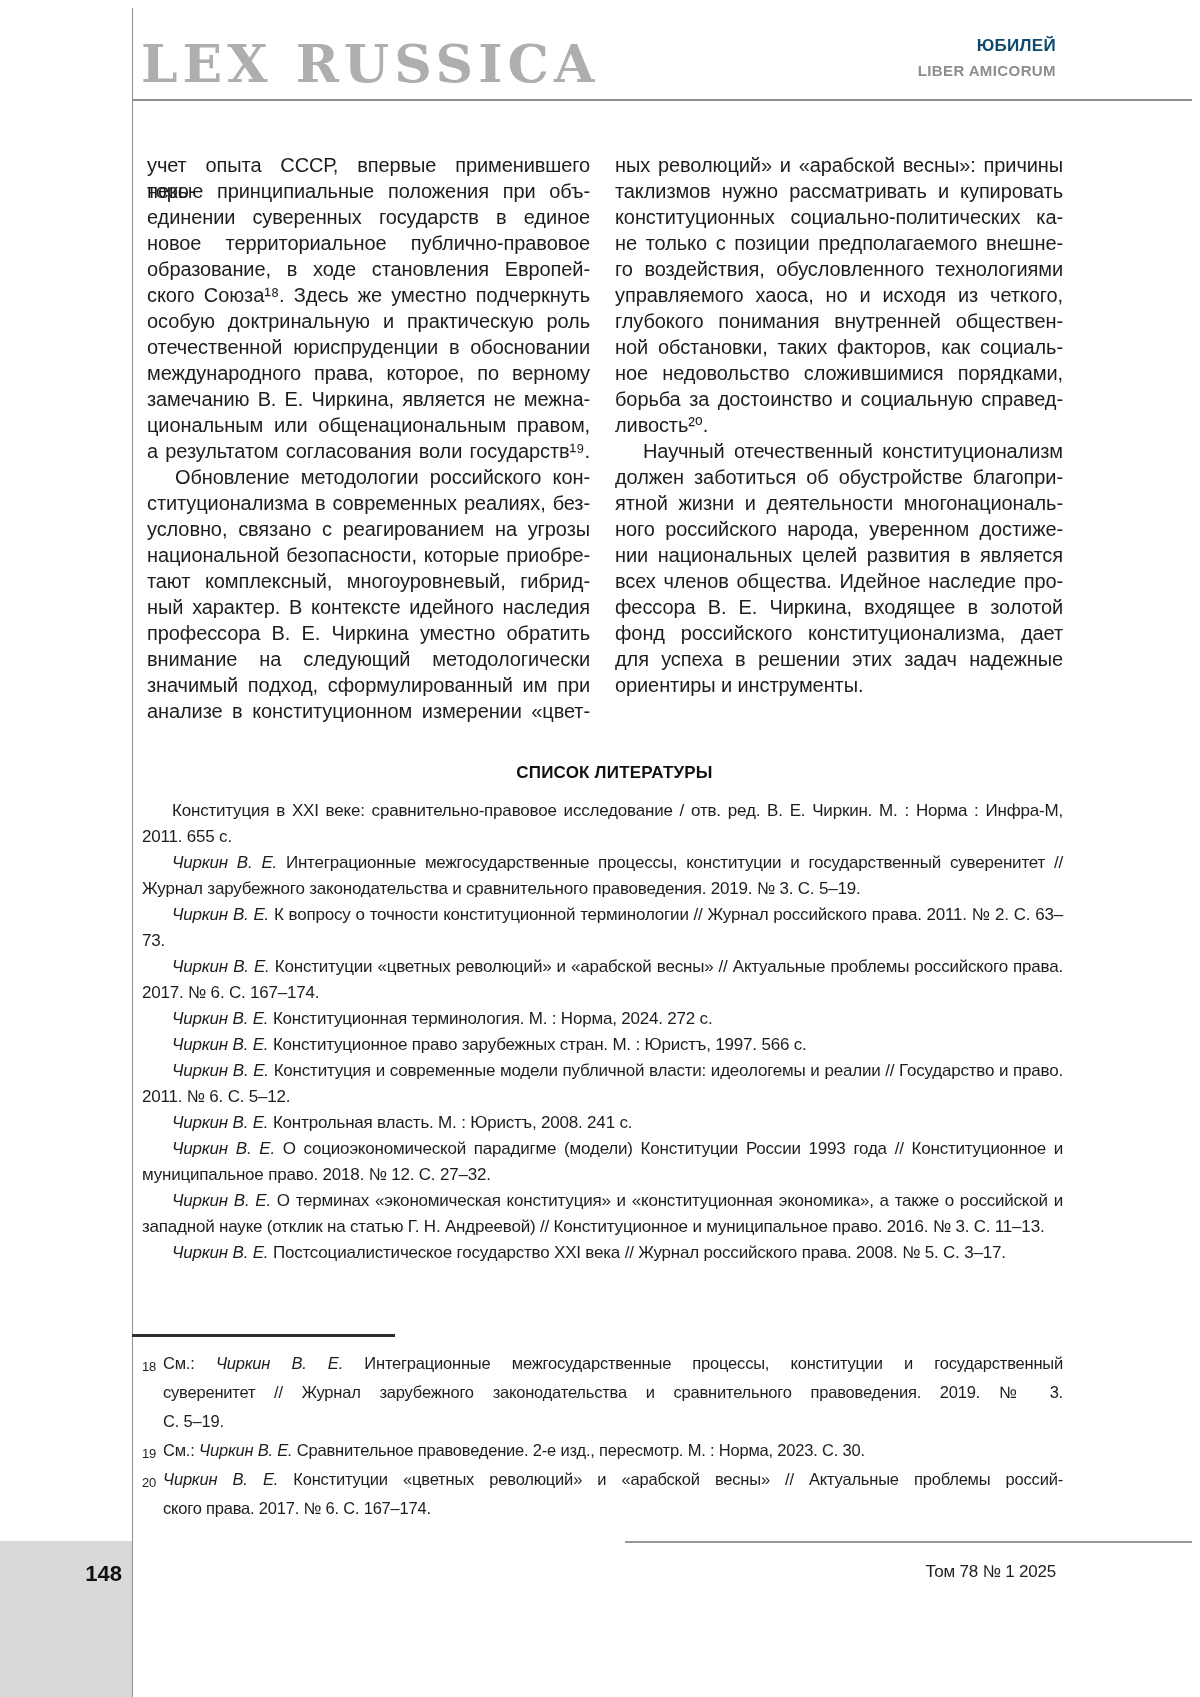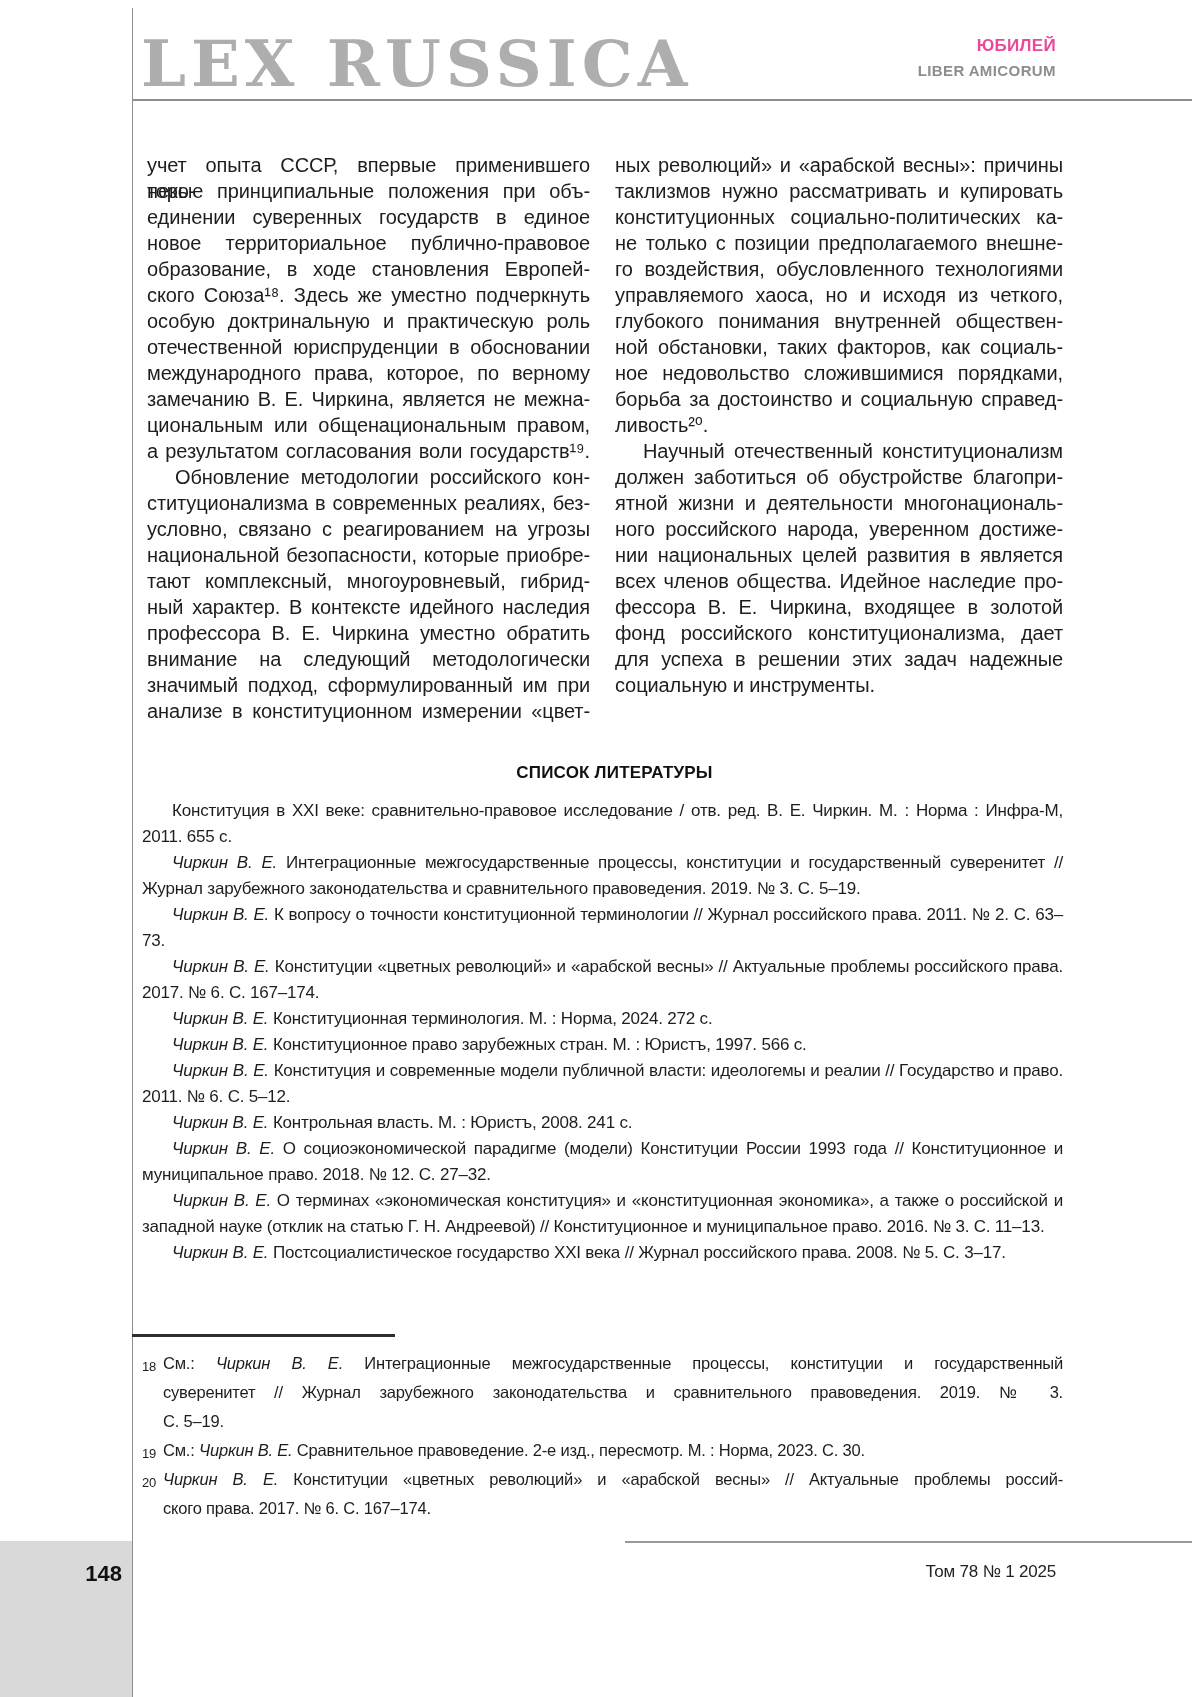--- a/index.html
+++ b/index.html
@@ -4,23 +4,23 @@
 <style>
   :root{
     --text:#1d1d1d; --rule:#8f8f8f; --logo:#aeaeae; --strip:#d9d9d9; --sub:#8d8d8d;
   }
   html,body{margin:0;padding:0;background:#ffffff;}
   .page{position:relative;width:1200px;height:1697px;background:#fff;overflow:hidden;
         font-family:"Liberation Sans","DejaVu Sans",sans-serif;color:var(--text);}
   .v-rule{position:absolute;left:132px;top:8px;width:1px;height:1689px;background:var(--rule);}
   
   .logo{position:absolute;left:141px;top:34px;font-family:"DejaVu Serif",serif;font-weight:700;
-        font-size:64px;line-height:60px;color:var(--logo);letter-spacing:5px;}
+        font-size:52px;line-height:60px;color:var(--logo);letter-spacing:5px;}
   .rubric{position:absolute;right:144px;top:36px;text-align:right;}
-  .rubric-title{font-size:17px;font-weight:700;color:#ec4899;letter-spacing:.3px;}
+  .rubric-title{font-size:17px;font-weight:700;color:#0c4a6e;letter-spacing:.3px;}
   .rubric-sub{font-size:15px;font-weight:700;color:var(--sub);letter-spacing:.4px;margin-top:6px;}
   .header-rule{position:absolute;left:132px;top:99px;width:1060px;height:2px;background:var(--rule);}
   
   main{position:absolute;left:147px;top:152px;width:916px;height:580px;}
   .col{position:absolute;top:0;font-size:20px;line-height:26px;letter-spacing:-0.1px;}
   .col-left{left:0;width:443px;}
   .col-right{left:468px;width:448px;}
   .line{text-align:justify;text-align-last:justify;white-space:normal;height:26px;overflow:visible;}
   .line.noStretch{text-align-last:auto;}
   .line.indent{text-indent:28px;}
@@ -98,21 +98,21 @@
         <div class="line noStretch">ливость²⁰.</div>
         <div class="line indent">Научный отечественный конституционализм</div>
         <div class="line">должен заботиться об обустройстве благопри-</div>
         <div class="line">ятной жизни и деятельности многонациональ-</div>
         <div class="line">ного российского народа, уверенном достиже-</div>
         <div class="line">нии национальных целей развития в является</div>
         <div class="line">всех членов общества. Идейное наследие про-</div>
         <div class="line">фессора В. Е. Чиркина, входящее в золотой</div>
         <div class="line">фонд российского конституционализма, дает</div>
         <div class="line">для успеха в решении этих задач надежные</div>
-        <div class="line noStretch">социальную и инструменты.</div>
+        <div class="line noStretch">ориентиры и инструменты.</div>
       </div>
   </main>
 
   <section>
     <h2 class="bib-title">СПИСОК ЛИТЕРАТУРЫ</h2>
     <div class="bib-entries" id="bib-entries">
         <p class="bib-entry"><span>Конституция в XXI веке: сравнительно-правовое исследование / отв. ред. В. Е. Чиркин. М. : Норма : Инфра-М, 2011. 655 с.</span></p>
         <p class="bib-entry"><i>Чиркин В. Е.</i><span> Интеграционные межгосударственные процессы, конституции и государственный суверенитет // Журнал зарубежного законодательства и сравнительного правоведения. 2019. № 3. С. 5–19.</span></p>
         <p class="bib-entry"><i>Чиркин В. Е.</i><span> К вопросу о точности конституционной терминологии // Журнал российского права. 2011. № 2. С. 63–73.</span></p>
         <p class="bib-entry"><i>Чиркин В. Е.</i><span> Конституции «цветных революций» и «арабской весны» // Актуальные проблемы российского права. 2017. № 6. С. 167–174.</span></p>

